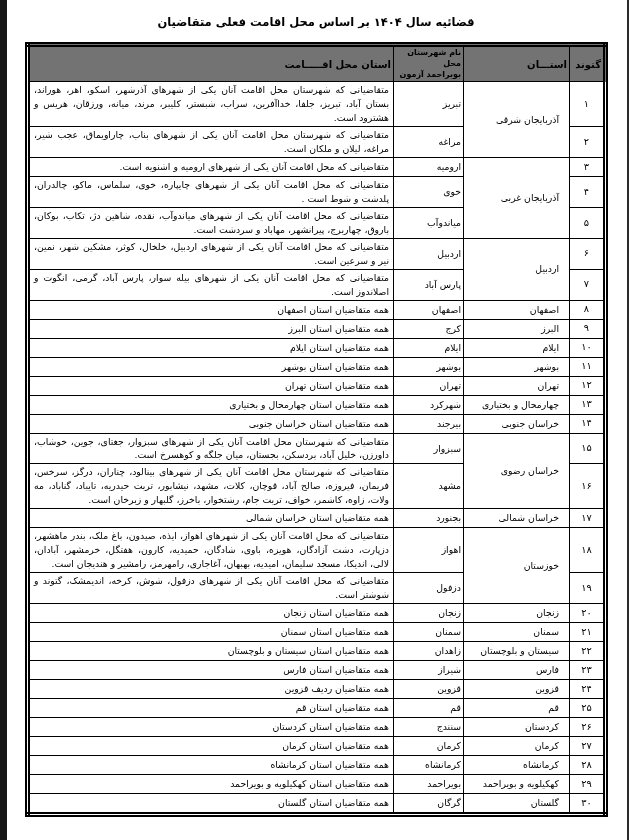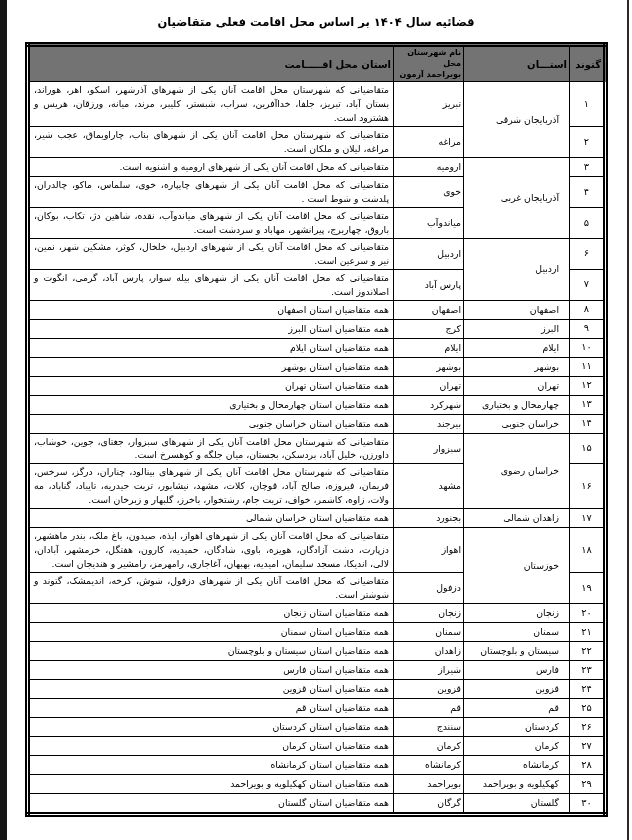--- a/index.html
+++ b/index.html
@@ -153,21 +153,21 @@
       <td class="c-city">سبزوار</td>
       <td class="c-res">متقاضیانی که شهرستان محل اقامت آنان یکی از شهرهای سبزوار، جغتای، جوین، خوشاب، داورزن، خلیل آباد، بردسکن، بجستان، میان جلگه و کوهسرخ است.</td>
     </tr>
     <tr>
       <td class="c-num">۱۶</td>
       <td class="c-city">مشهد</td>
       <td class="c-res">متقاضیانی که شهرستان محل اقامت آنان یکی از شهرهای بینالود، چناران، درگز، سرخس، فریمان، فیروزه، صالح آباد، قوچان، کلات، مشهد، نیشابور، تربت حیدریه، تایباد، گناباد، مه ولات، زاوه، کاشمر، خواف، تربت جام، رشتخوار، باخرز، گلبهار و زبرخان است.</td>
     </tr>
     <tr>
       <td class="c-num">۱۷</td>
-      <td class="c-prov">زاهدان شمالی</td>
+      <td class="c-prov">خراسان شمالی</td>
       <td class="c-city">بجنورد</td>
       <td class="c-res">همه متقاضیان استان خراسان شمالی</td>
     </tr>
     <tr>
       <td class="c-num">۱۸</td>
       <td class="c-prov" rowspan="2">خوزستان</td>
       <td class="c-city">اهواز</td>
       <td class="c-res">متقاضیانی که محل اقامت آنان یکی از شهرهای اهواز، ایذه، صیدون، باغ ملک، بندر ماهشهر، دزپارت، دشت آزادگان، هویزه، باوی، شادگان، حمیدیه، کارون، هفتگل، خرمشهر، آبادان، لالی، اندیکا، مسجد سلیمان، امیدیه، بهبهان، آغاجاری، رامهرمز، رامشیر و هندیجان است.</td>
     </tr>
     <tr>
@@ -196,21 +196,21 @@
     <tr>
       <td class="c-num">۲۳</td>
       <td class="c-prov">فارس</td>
       <td class="c-city">شیراز</td>
       <td class="c-res">همه متقاضیان استان فارس</td>
     </tr>
     <tr>
       <td class="c-num">۲۴</td>
       <td class="c-prov">قزوین</td>
       <td class="c-city">قزوین</td>
-      <td class="c-res">همه متقاضیان استان قزوین</td>
+      <td class="c-res">همه متقاضیان ردیف قزوین</td>
     </tr>
     <tr>
       <td class="c-num">۲۵</td>
       <td class="c-prov">قم</td>
       <td class="c-city">قم</td>
       <td class="c-res">همه متقاضیان استان قم</td>
     </tr>
     <tr>
       <td class="c-num">۲۶</td>
       <td class="c-prov">کردستان</td>

